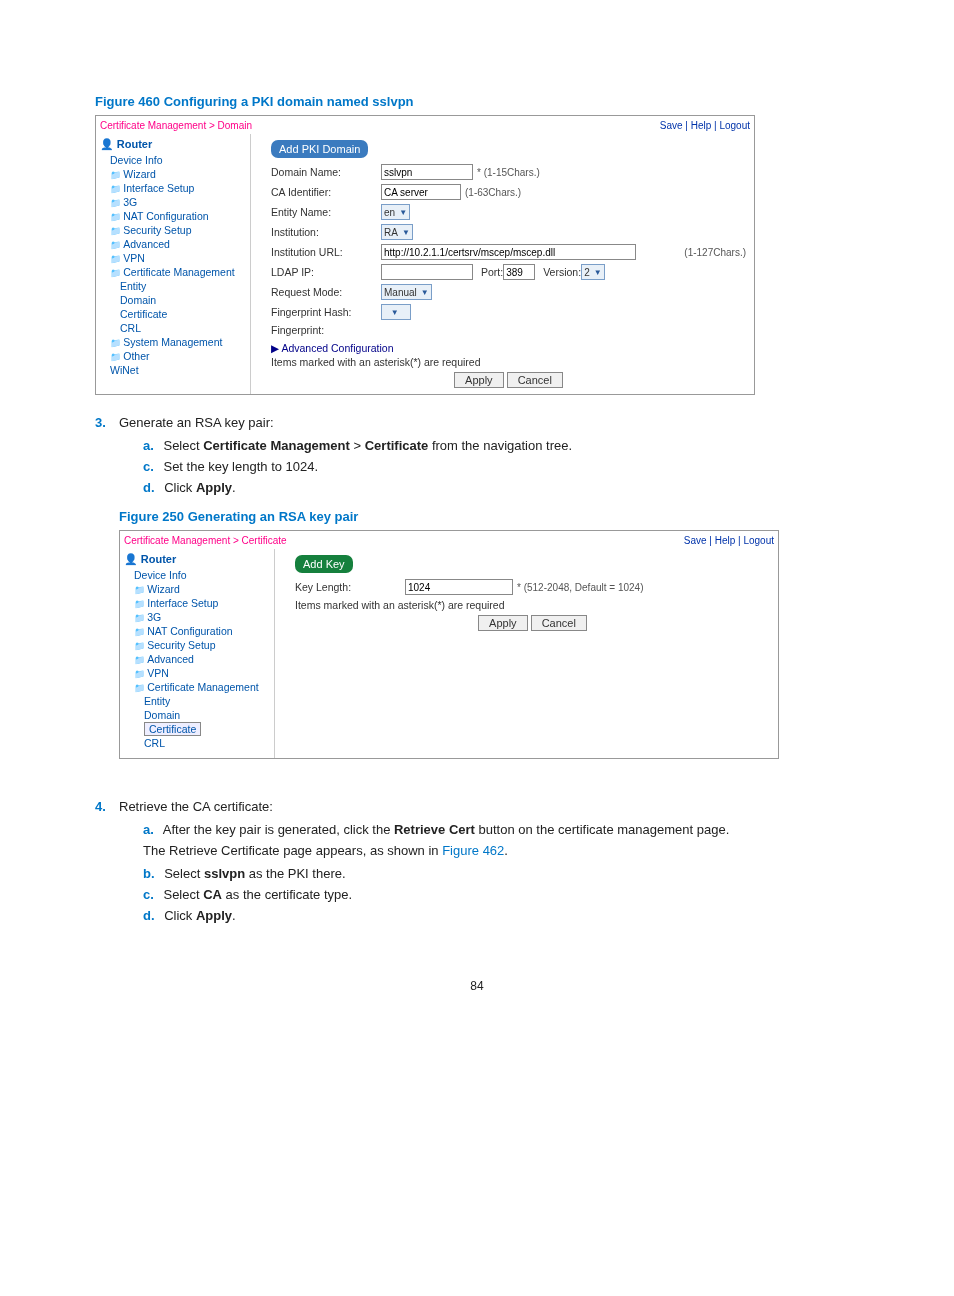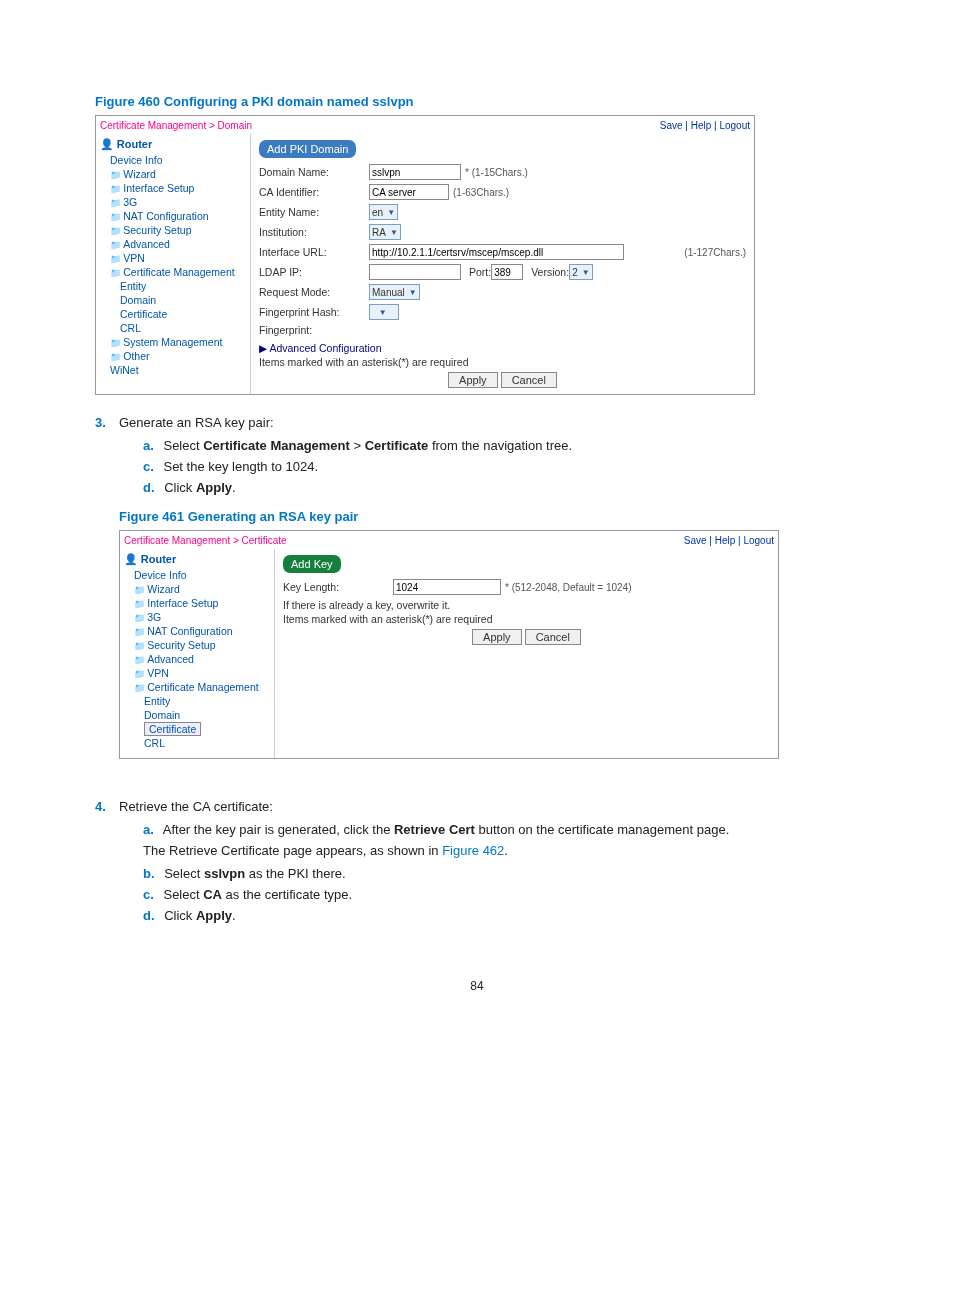--- a/index.html
+++ b/index.html
@@ -29,21 +29,21 @@
   .ss-top {
     background: #fff;
     height: 18px;
     display: flex;
     justify-content: space-between;
     align-items: center;
     padding: 0 4px;
   }
   .breadcrumb { color: #f08; font-size: 10px; }
   .toplinks { color: #0033aa; font-size: 10px; }
-  .ss-body { display: flex; }
+  .ss-body { display: flex; gap: 12px; }
   .tree {
     width: 155px;
     border-right: 1px solid #ccc;
     padding: 4px 4px 8px 4px;
     background: #fff;
   }
   .tree-root {
     color: #0055aa;
     font-weight: bold;
     font-size: 11px;
@@ -196,21 +196,21 @@
 
       <div class="form-row">
         <span class="lbl">Institution:</span>
         <span class="sel">
             <span>RA</span>
             <span class="caret">▼</span>
           </span>
       </div>
 
       <div class="form-row">
-        <span class="lbl">Interface URL:</span>
+        <span class="lbl">Institution URL:</span>
         <input type="text" style="width: 255px;" value="http://10.2.1.1/certsrv/mscep/mscep.dll">
         <span class="hint" style="margin-left:auto">(1-127Chars.)</span>
       </div>
 
       <div class="form-row">
         <span class="lbl">LDAP IP:</span>
         <input type="text" style="width: 92px;">
         <span class="lbl" style="width:auto; margin-left:8px">Port:</span>
         <input type="text" style="width: 32px;" value="389">
         <span class="lbl" style="width:auto; margin-left:8px">Version:</span>
@@ -263,21 +263,21 @@
         <li>
           <span class="let">c.</span>
           <span>Set the key length to 1024.</span>
         </li>
         <li>
           <span class="let">d.</span>
           <span>Click </span><span class="bold">Apply</span><span>.</span>
         </li>
       </ol>
 
-      <div class="fig-title" style="margin-top:14px">Figure 461 Generating an RSA key pair</div>
+      <div class="fig-title" style="margin-top:14px">Figure 250 Generating an RSA key pair</div>
 
       <div class="screenshot">
         <div class="ss-top">
           <span class="breadcrumb">Certificate Management &gt; Certificate</span>
           <span class="toplinks">Save | Help | Logout</span>
         </div>
         <div class="ss-body">
           <div class="tree">
             <div class="tree-root">👤 <span>Router</span></div>
             <ul>
@@ -298,21 +298,20 @@
               </ul>
             </ul>
           </div>
           <div class="panel">
             <div class="panel-header" style="background:#15803d">Add Key</div>
             <div class="form-row">
               <span class="lbl">Key Length:</span>
               <input type="text" style="width: 108px;" value="1024">
               <span class="hint">* (512-2048, Default = 1024)</span>
             </div>
-            <div class="note">If there is already a key, overwrite it.</div>
             <div class="note">Items marked with an asterisk(*) are required</div>
             <div class="btnbar">
               <span class="btn">Apply</span>
               <span class="btn">Cancel</span>
             </div>
             <div style="height:60px"></div>
           </div>
         </div>
       </div>
     </div>

